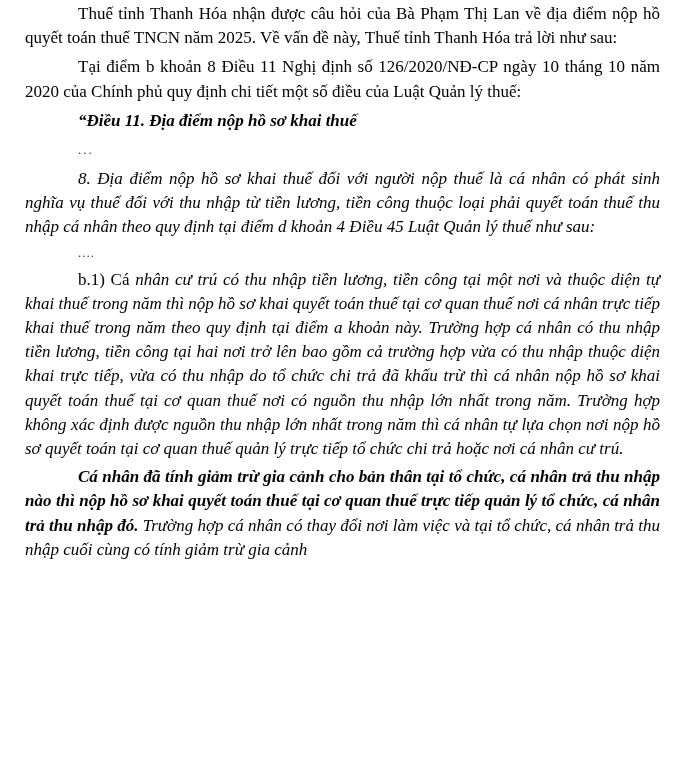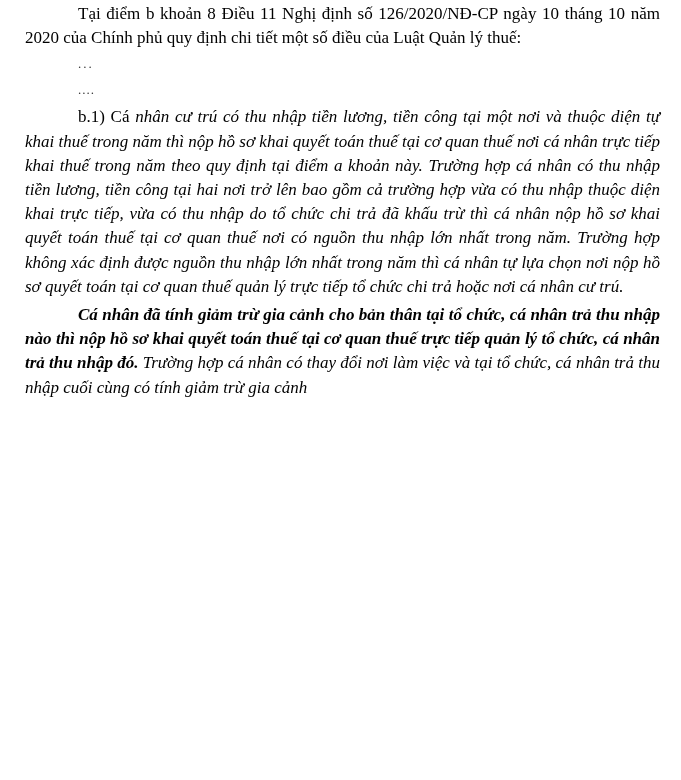--- a/index.html
+++ b/index.html
@@ -45,26 +45,29 @@
   p.para-ellipsis.second { margin-bottom: 6px; letter-spacing: 1px; }
   p.para-italic { font-style: italic; }
   .upright-lead { font-style: normal; }
   .bold-lead { font-weight: bold; }
 </style>
 </head>
 <body>
 
 <div class="doc">
 
+  <p class="para-normal">Thuế tỉnh Thanh Hóa nhận được câu hỏi của Bà Phạm Thị Lan về địa điểm nộp hồ quyết toán thuế TNCN năm 2025. Về vấn đề này, Thuế tỉnh Thanh Hóa trả lời như sau:</p>
 
   <p class="para-normal">Tại điểm b khoản 8 Điều 11 Nghị định số 126/2020/NĐ-CP ngày 10 tháng 10 năm 2020 của Chính phủ quy định chi tiết một số điều của Luật Quản lý thuế:</p>
 
+  <p class="para-heading">“Điều 11. Địa điểm nộp hồ sơ khai thuế</p>
 
   <p class="para-ellipsis">...</p>
 
+  <p class="para-italic">8. Địa điểm nộp hồ sơ khai thuế đối với người nộp thuế là cá nhân có phát sinh nghĩa vụ thuế đối với thu nhập từ tiền lương, tiền công thuộc loại phải quyết toán thuế thu nhập cá nhân theo quy định tại điểm d khoản 4 Điều 45 Luật Quản lý thuế như sau:</p>
 
   <p class="para-ellipsis second">....</p>
 
 
   <p class="para-italic">
     <span class="upright-lead">b.1) Cá </span><span>nhân cư trú có thu nhập tiền lương, tiền công tại một nơi và thuộc diện tự khai thuế trong năm thì nộp hồ sơ khai quyết toán thuế tại cơ quan thuế nơi cá nhân trực tiếp khai thuế trong năm theo quy định tại điểm a khoản này. Trường hợp cá nhân có thu nhập tiền lương, tiền công tại hai nơi trở lên bao gồm cả trường hợp vừa có thu nhập thuộc diện khai trực tiếp, vừa có thu nhập do tổ chức chi trả đã khấu trừ thì cá nhân nộp hồ sơ khai quyết toán thuế tại cơ quan thuế nơi có nguồn thu nhập lớn nhất trong năm. Trường hợp không xác định được nguồn thu nhập lớn nhất trong năm thì cá nhân tự lựa chọn nơi nộp hồ sơ quyết toán tại cơ quan thuế quản lý trực tiếp tổ chức chi trả hoặc nơi cá nhân cư trú.</span>
   </p>
 
 
   <p class="para-italic">

